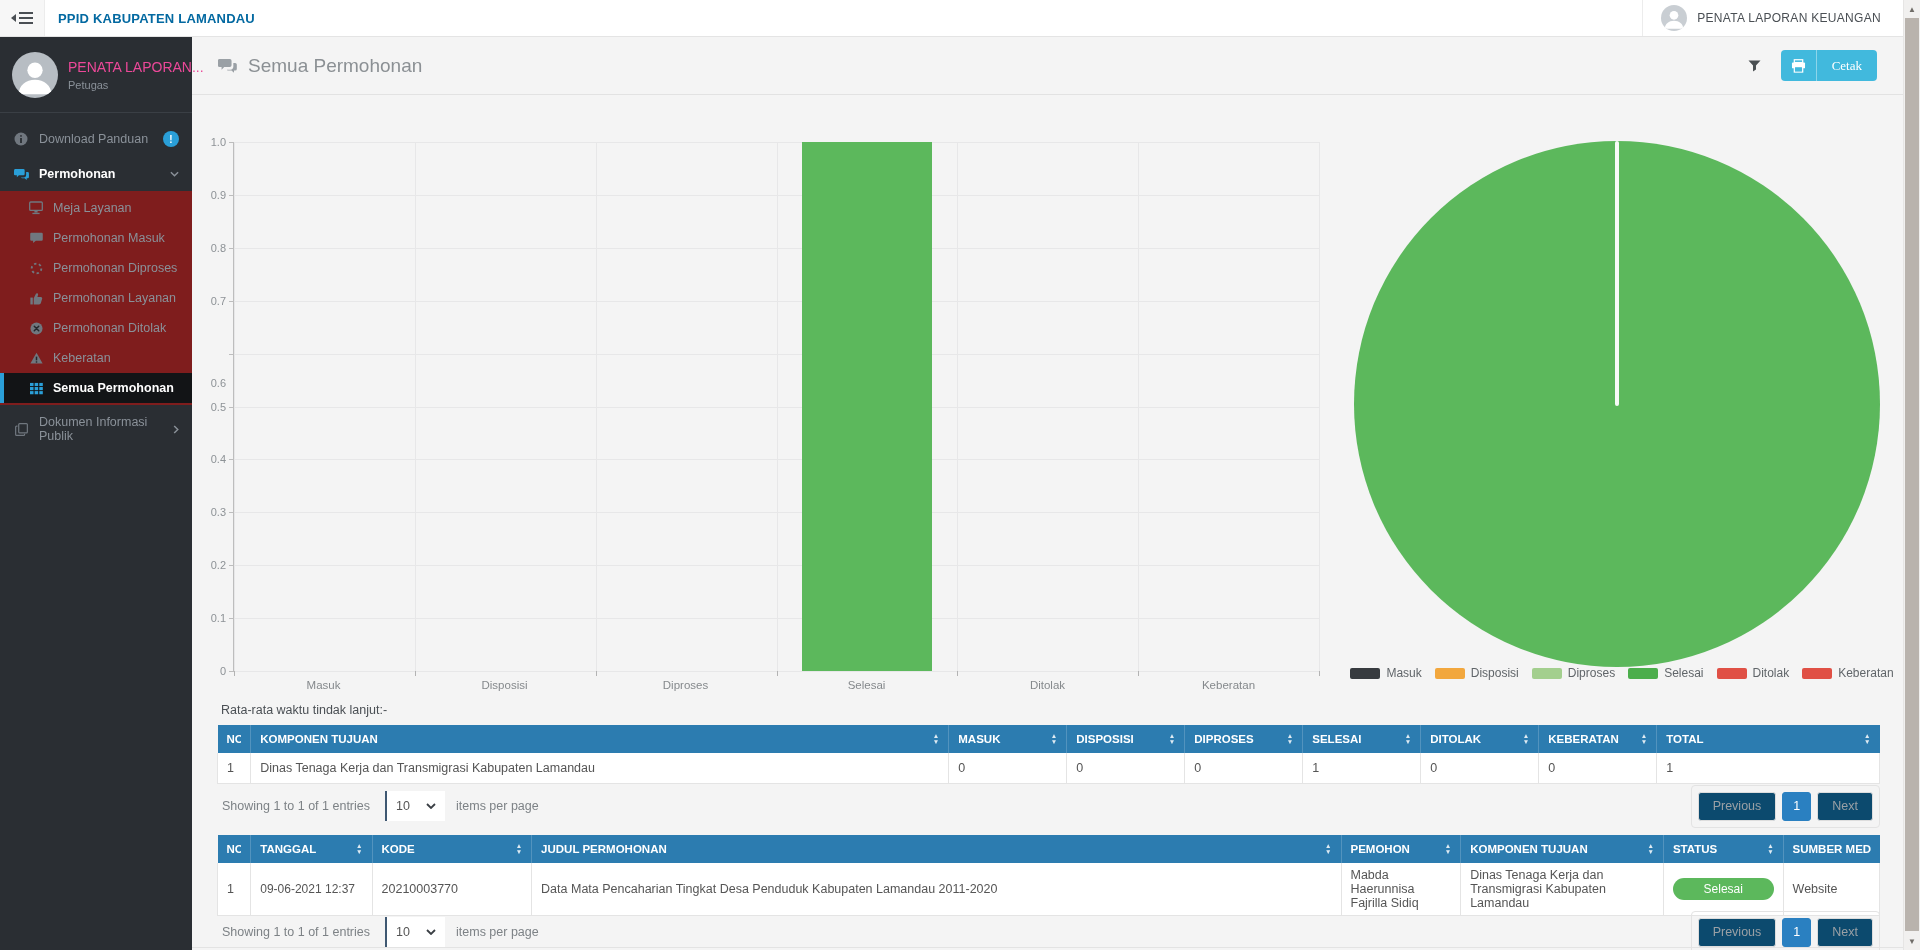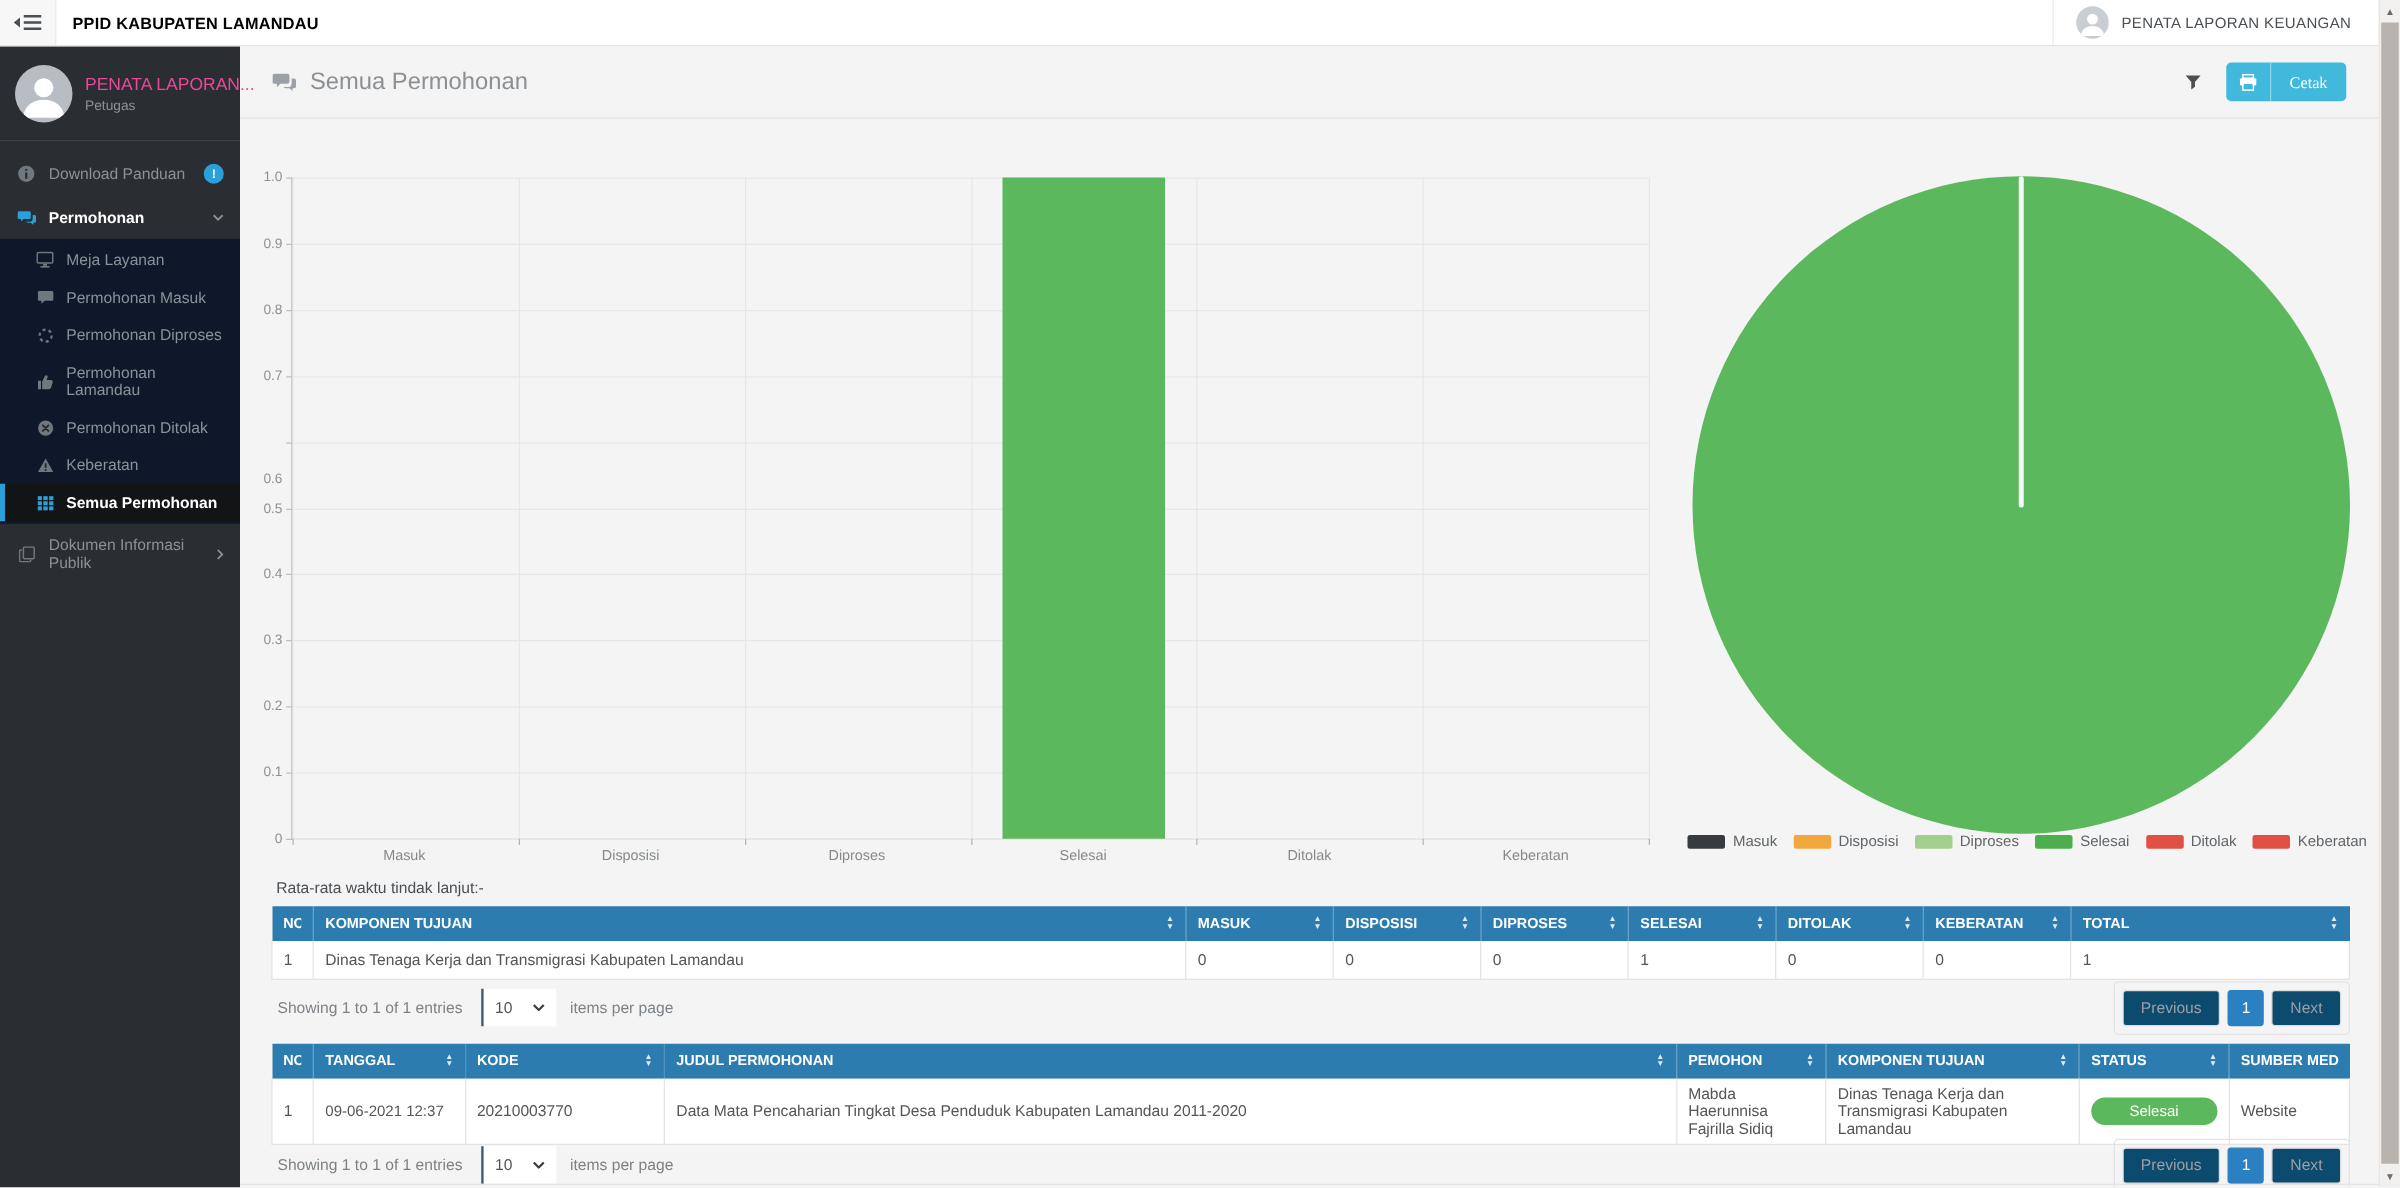--- a/index.html
+++ b/index.html
@@ -6,21 +6,21 @@
   html, body { width: 1920px; height: 950px; overflow: hidden; }
   body { font-family: "Liberation Sans", sans-serif; background: #f4f4f4; position: relative; color: #555; }
   svg { display: block; }
 
   
   .topbar { position: absolute; top: 0; left: 0; right: 17px; height: 37px; background: #fff; border-bottom: 1px solid #e4e4e4; display: flex; align-items: center; z-index: 6; }
   .toggle { width: 45px; height: 100%; background: #f7f7f7; border-right: 1px solid #ececec; display: flex; align-items: center; justify-content: center; gap: 3px; cursor: pointer; }
   .caret-left { width: 0; height: 0; border-top: 4px solid transparent; border-bottom: 4px solid transparent; border-right: 5px solid #4a4f54; }
   .bars { display: flex; flex-direction: column; gap: 3px; }
   .bars i { display: block; width: 14px; height: 2px; background: #4a4f54; }
-  .brand { margin-left: 13px; font-size: 13px; font-weight: bold; color: #000000; letter-spacing: .2px; }
+  .brand { margin-left: 13px; font-size: 13px; font-weight: bold; color: #0369a1; letter-spacing: .2px; }
   .topbar-right { margin-left: auto; height: 100%; display: flex; align-items: center; gap: 10px; padding: 0 22px 0 18px; border-left: 1px solid #ececec; cursor: pointer; }
   .avatar-sm { width: 26px; height: 26px; border-radius: 50%; background: #c9ced3; overflow: hidden; position: relative; flex: none; }
   .topbar-user { font-size: 12px; color: #4a4f54; letter-spacing: .3px; }
 
   
   .scrollbar { position: absolute; top: 0; right: 0; bottom: 0; width: 17px; background: #f1f0ef; border-left: 1px solid #e6e5e4; z-index: 7; }
   .sb-arrow { position: absolute; left: 0; width: 100%; height: 16px; display: flex; align-items: center; justify-content: center; font-size: 8px; color: #6f6c68; }
   .sb-arrow.up { top: 1px; } .sb-arrow.down { bottom: 1px; }
   .sb-thumb { position: absolute; left: 1px; right: 1px; top: 18px; bottom: 19px; background: #b9b3ad; }
 
@@ -30,21 +30,21 @@
   .avatar-lg { width: 46px; height: 46px; border-radius: 50%; background: #b7bdc3; overflow: hidden; position: relative; flex: none; }
   .profile-name { color: #ec4899; font-size: 14px; white-space: nowrap; overflow: hidden; }
   .profile-role { color: #8a9199; font-size: 11px; margin-top: 4px; }
   .menu { padding-top: 8px; }
   .mitem { display: flex; align-items: center; gap: 10px; padding: 10px 13px; font-size: 12.5px; color: #8a9199; cursor: pointer; }
   .micon { width: 16px; height: 14px; display: flex; align-items: center; justify-content: center; color: #70777f; flex: none; }
   .mitem.parent { color: #fff; font-weight: bold; }
   .mitem.parent .micon { color: #2a9fd8; }
   .badge { margin-left: auto; width: 16px; height: 16px; border-radius: 50%; background: #2a9fd8; color: #fff; font-size: 10px; font-weight: bold; display: flex; align-items: center; justify-content: center; }
   .chev { margin-left: auto; color: #8a9199; }
-  .submenu { background: #0f172a; padding: 2px 0; }
+  .submenu { background: #7f1d1d; padding: 2px 0; }
   .smitem { display: flex; align-items: center; gap: 9px; padding: 8px 12px 8px 24px; font-size: 12.5px; color: #8a9199; border-left: 4px solid transparent; cursor: pointer; }
   .smitem.active { background: #121416; border-left-color: #2a9fd8; color: #fff; font-weight: bold; }
   .smitem.active .micon { color: #2a9fd8; }
 
   
   .main { position: absolute; top: 37px; left: 192px; right: 17px; bottom: 0; background: #f4f4f4; overflow: hidden; }
   .main-header { position: absolute; top: 0; left: 0; right: 0; height: 58px; border-bottom: 1px solid #e2e2e2; display: flex; align-items: center; padding: 0 26px; }
   .page-title { display: flex; align-items: center; gap: 11px; font-size: 19px; color: #8b9094; }
   .header-right { margin-left: auto; display: flex; align-items: center; gap: 16px; }
   .searchbox { width: 516px; height: 31px; background: #e9e9ea; border-radius: 4px; display: flex; align-items: center; gap: 10px; padding: 0 12px; color: #6f7478; }
@@ -200,21 +200,21 @@
         </span>
         <span>Permohonan Diproses</span>
       </div>
       <div class="smitem">
         <span class="micon">
           <svg viewBox="0 0 14 14" width="13" height="13">
               <rect x="0.4" y="6" width="2.6" height="7.4" fill="currentColor"></rect>
               <path d="M4 13.4V6.6L6.4 2c.7-1.4 2.8-.6 2.3 1l-.7 2.4h3.7c1 0 1.7 1 1.4 1.9l-1.4 4.5c-.3.9-1 1.6-2 1.6z" fill="currentColor"></path>
             </svg>
         </span>
-        <span>Permohonan Lamandau</span>
+        <span>Permohonan Layanan</span>
       </div>
       <div class="smitem">
         <span class="micon">
           <svg viewBox="0 0 14 14" width="13" height="13">
               <circle cx="7" cy="7" r="6.5" fill="currentColor"></circle>
               <path d="M4.6 4.6l4.8 4.8M9.4 4.6L4.6 9.4" stroke="#24272c" stroke-width="1.6" stroke-linecap="round"></path>
             </svg>
         </span>
         <span>Permohonan Ditolak</span>
       </div>

